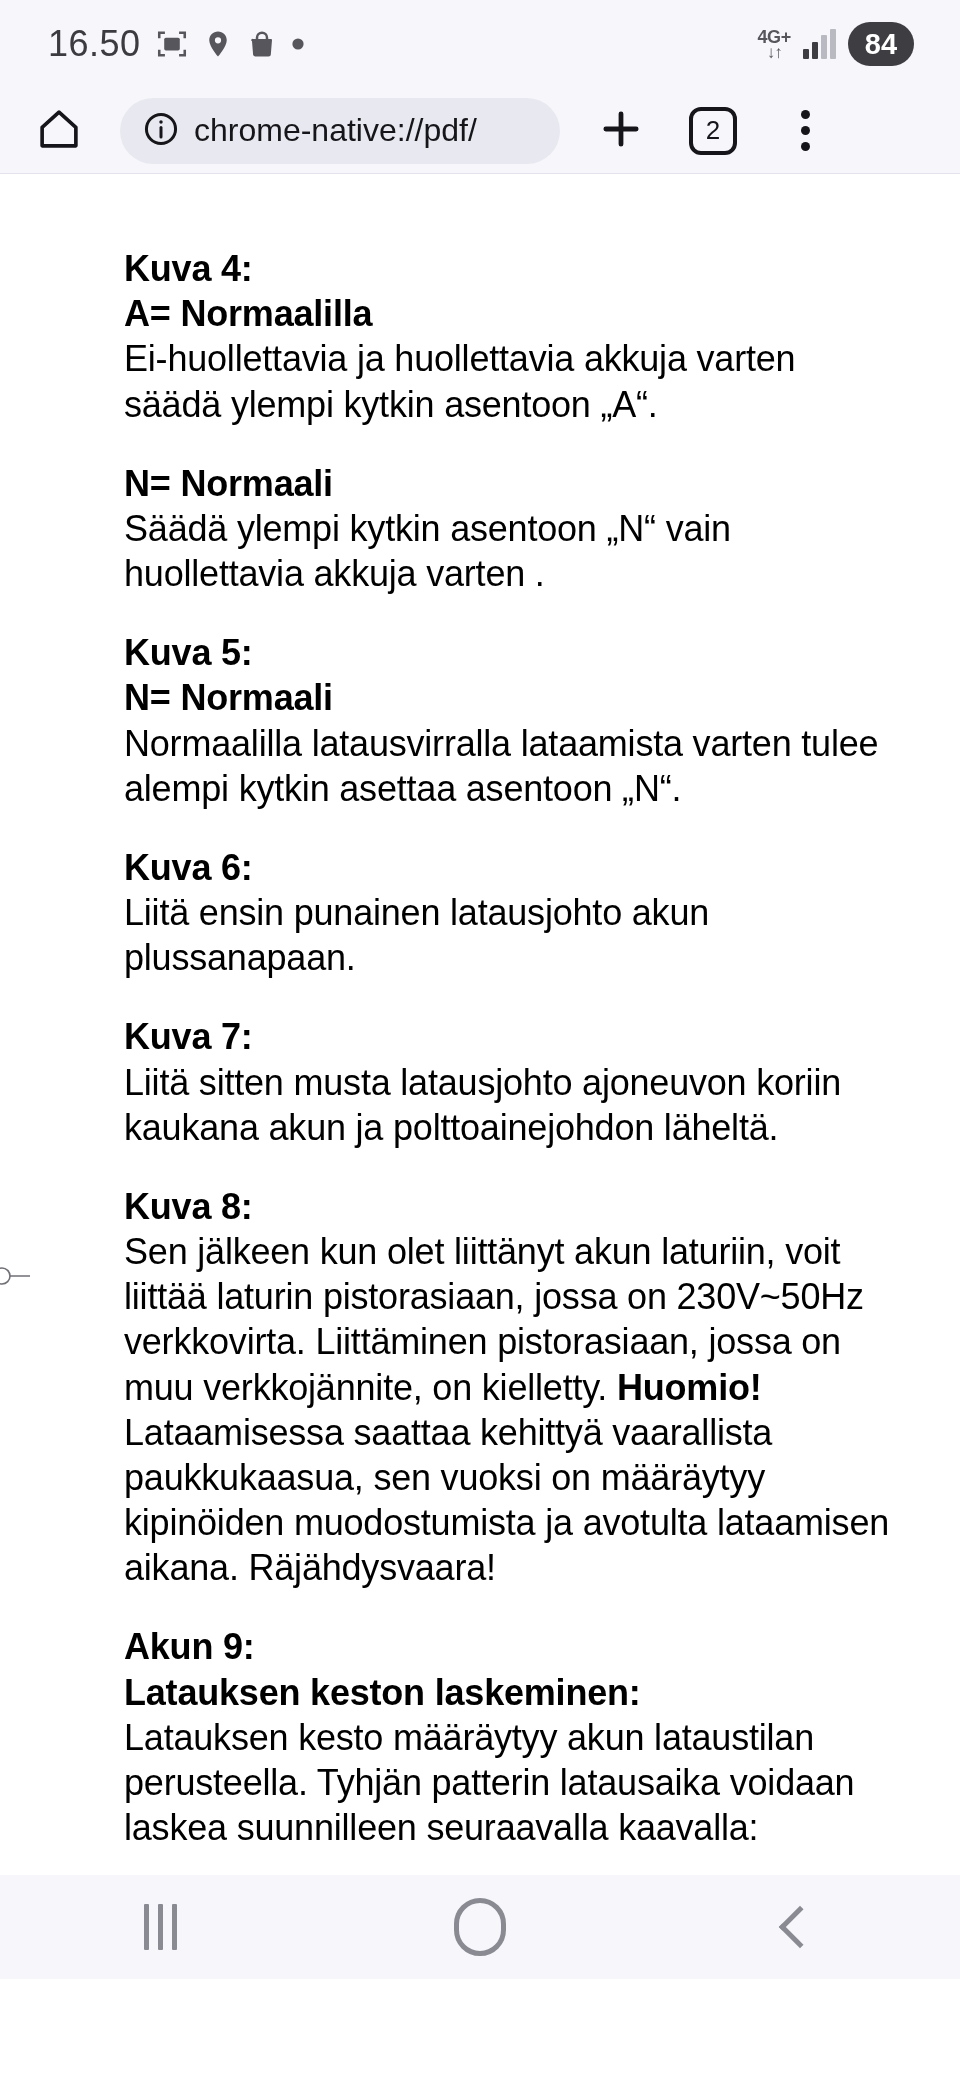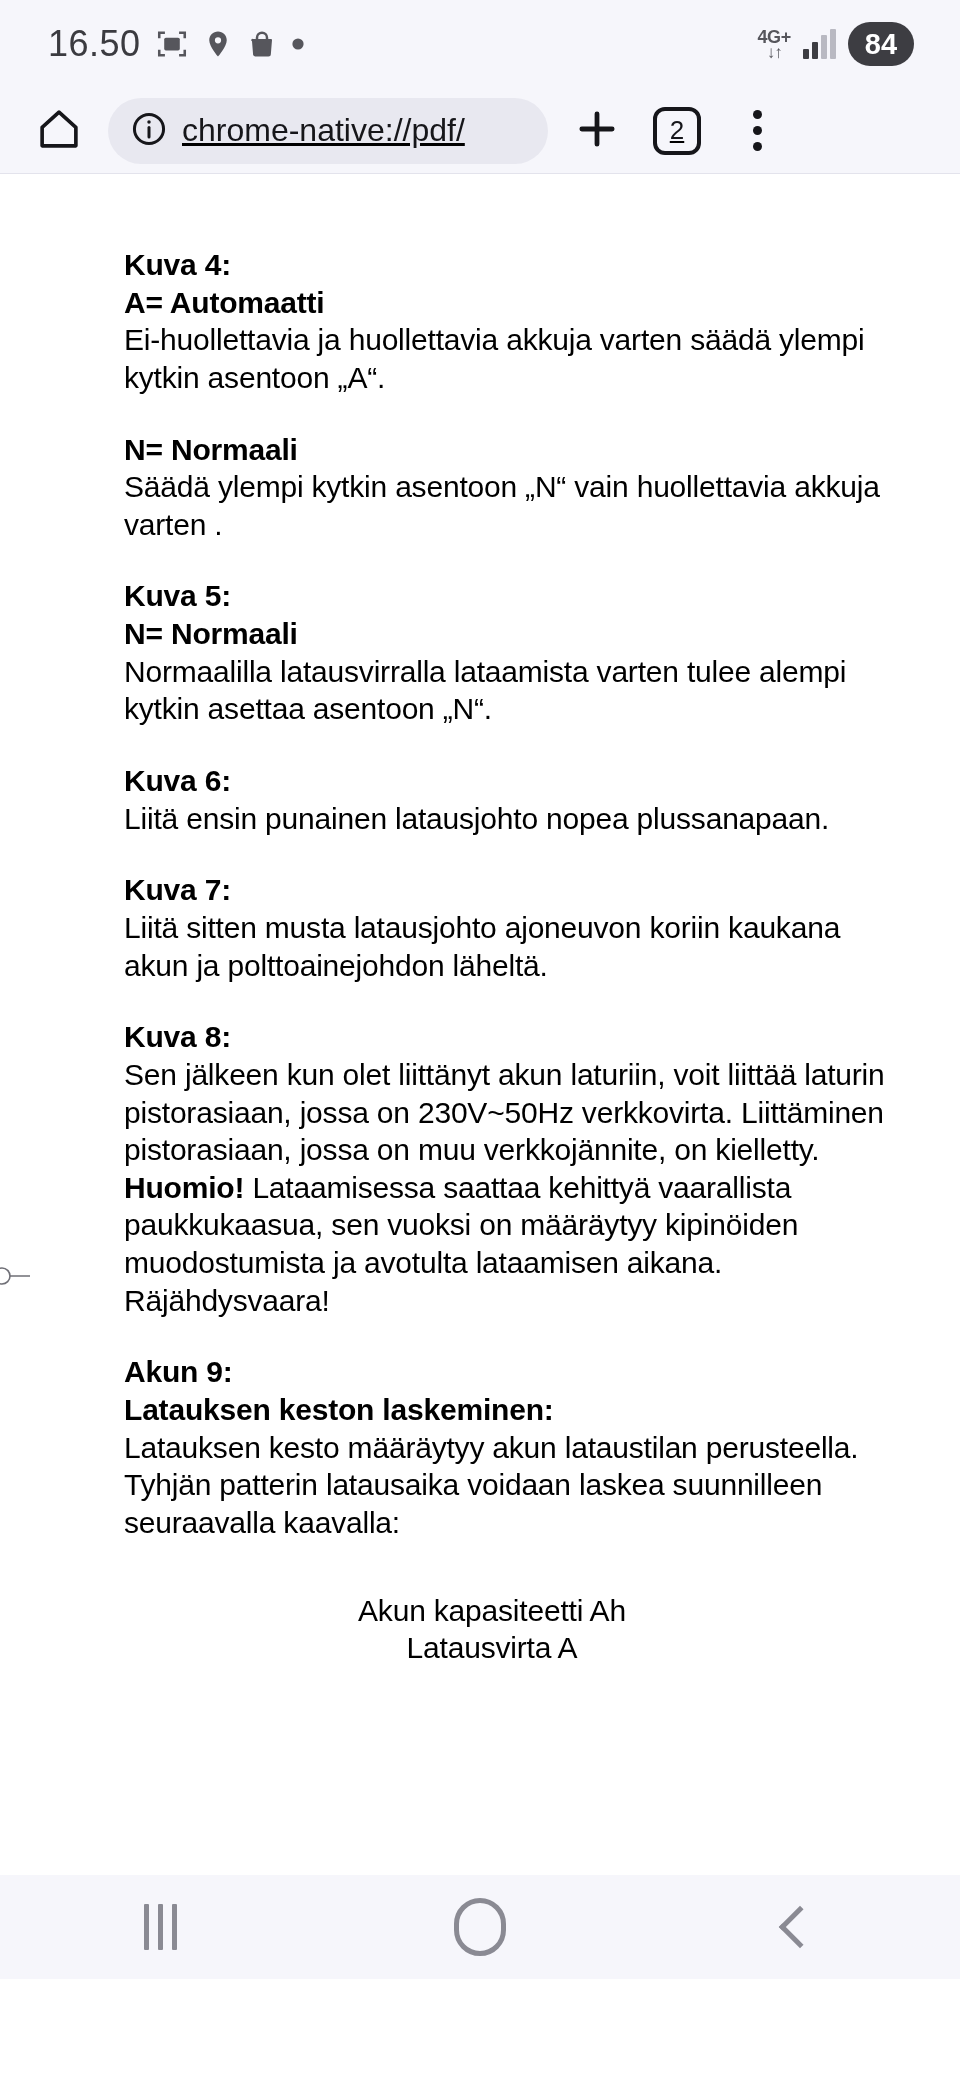--- a/index.html
+++ b/index.html
@@ -42,24 +42,23 @@
   .signal { display:flex; align-items:flex-end; gap:3px; height:30px; }
   .signal i { width:6px; background:#b9b9c2; border-radius:1px; display:block;}
   .signal i.on { background:#3d3d42; }
 
   
   .toolbar {
     height: 86px;
     background:#f6f6fb;
     display:flex; align-items:center;
     padding: 0 48px 0 28px;
-    gap: 18px;
+    gap: 30px;
     flex: 0 0 auto;
     border-bottom: 1px solid #e3e3ec;
-    text-decoration: underline;
   }
   .tb-btn { display:flex; align-items:center; justify-content:center; width:62px; height:62px; flex:0 0 auto;}
   .omnibox {
     flex: 1 1 auto;
     height: 66px;
     background:#e8e8f0;
     border-radius: 33px;
     display:flex; align-items:center;
     padding: 0 22px;
     gap: 14px;
@@ -86,21 +85,21 @@
     overflow:hidden;
   }
   .pdfpage {
     position:absolute;
     left:0; top:0; right:0;
     background:#fff;
     padding: 72px 70px 0 124px;
   }
   .pdfpage p {
     font-family:"Liberation Sans", sans-serif;
-    font-size: 30px;
+    font-size: 36px;
     line-height: 1.255;
     color:#000;
     margin: 0 0 34px 0;
     letter-spacing: -0.2px;
   }
   .pdfpage p:last-child { margin-bottom:0; }
   .pdfpage b, .pdfpage strong { font-weight:700; }
   .formula {
     text-align:center;
     margin-top: 50px !important;
@@ -222,39 +221,39 @@
           <span></span>
         </span>
     </div>
   </div>
 
   <div class="pdfwrap">
     <div class="pdfpage">
 
       <p>
         <b>Kuva 4:</b><br>
-        <b>A= Automaatti</b><br>
+        <b>A= Normaalilla</b><br>
         <span>Ei-huollettavia ja huollettavia akkuja varten säädä ylempi kytkin asentoon „A“.</span>
       </p>
 
       <p>
         <b>N= Normaali</b><br>
         <span>Säädä ylempi kytkin asentoon „N“ vain huollettavia akkuja varten .</span>
       </p>
 
       <p>
         <b>Kuva 5:</b><br>
         <b>N= Normaali</b><br>
         <span>Normaalilla latausvirralla lataamista varten tulee alempi kytkin asettaa asentoon „N“.</span>
       </p>
 
 
       <p>
         <b>Kuva 6:</b><br>
-        <span>Liitä ensin punainen latausjohto nopea plussanapaan.</span>
+        <span>Liitä ensin punainen latausjohto akun plussanapaan.</span>
       </p>
 
       <p>
         <b>Kuva 7:</b><br>
         <span>Liitä sitten musta latausjohto ajoneuvon koriin kaukana akun ja polttoainejohdon läheltä.</span>
       </p>
 
       <p>
         <b>Kuva 8:</b><br><span>Sen jälkeen kun olet liittänyt akun laturiin, voit liittää laturin pistorasiaan, jossa on 230V~50Hz verkkovirta. Liittäminen pistorasiaan, jossa on muu verkkojännite, on kielletty. </span><b>Huomio!</b><span> Lataamisessa saattaa kehittyä vaarallista paukkukaasua, sen vuoksi on määräytyy kipinöiden muodostumista ja avotulta lataamisen aikana. Räjähdysvaara!</span>
       </p>

